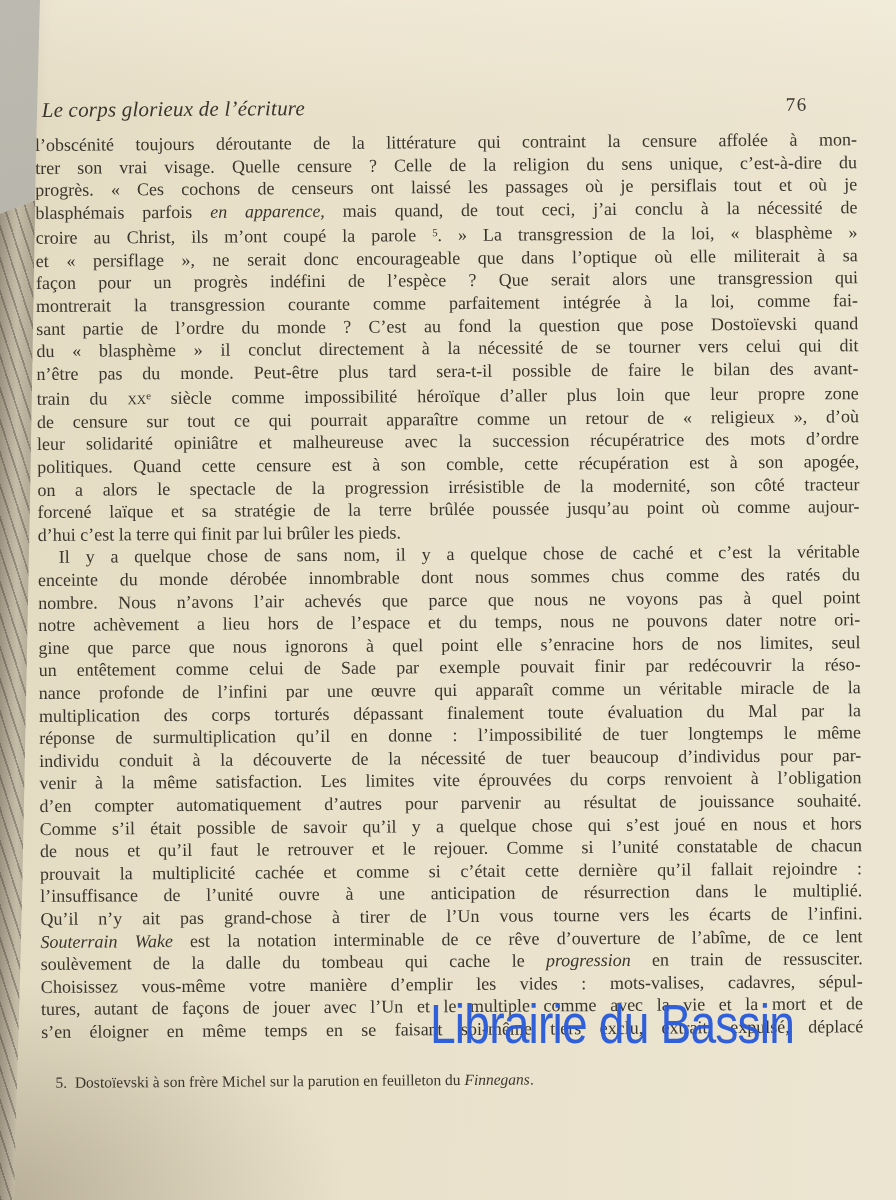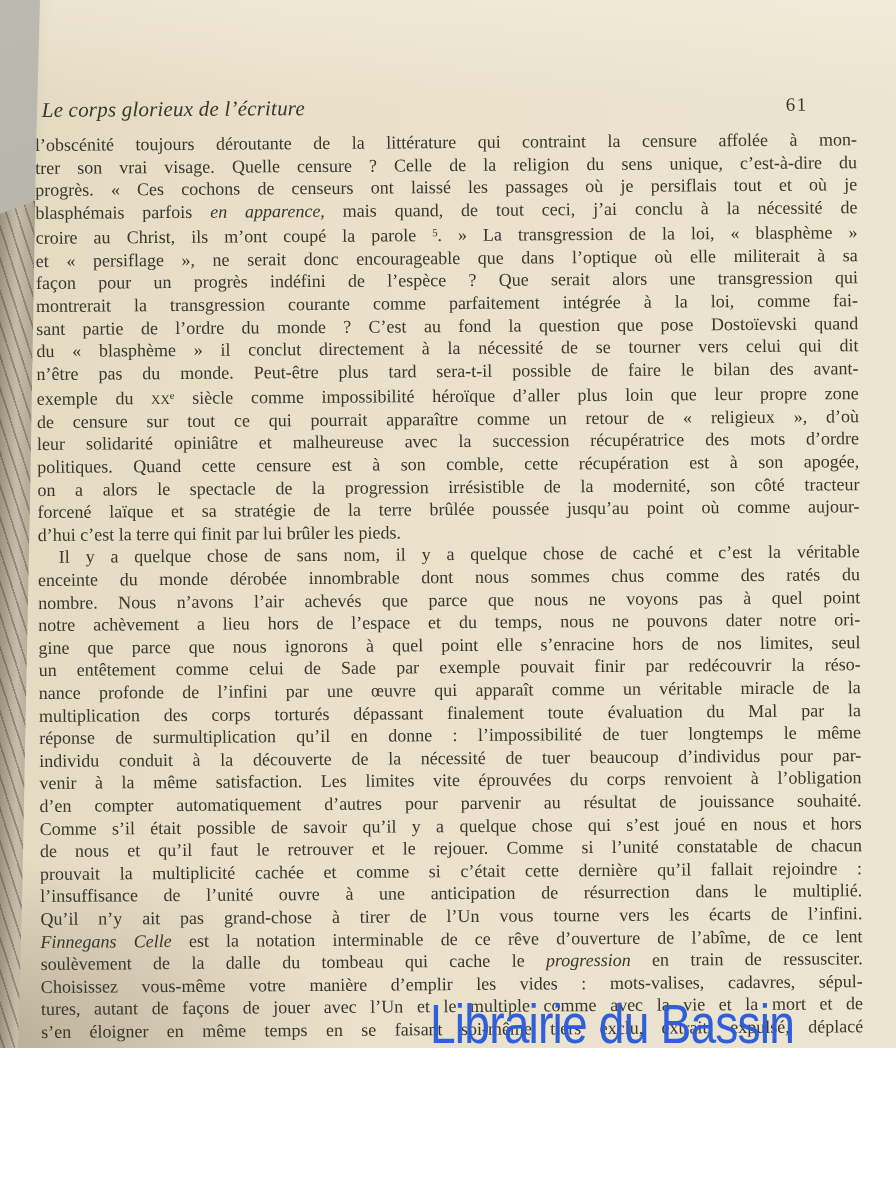--- a/index.html
+++ b/index.html
@@ -1,17 +1,17 @@
 <!DOCTYPE html>
 <html style="--desk: #b4b1a7; --paper: #eae2cc; --ink: #3a362d; --watermark_blue: #2b5bdb;"><head>
 <meta charset="utf-8">
 <style>
   html,body{margin:0;padding:0;}
   .stage{
-    position:relative;width:896px;height:1048px;overflow:hidden;
+    position:relative;width:896px;height:1200px;overflow:hidden;
     background:linear-gradient(160deg,#bcb9b0 0%,var(--desk,#b4b1a7) 40%,#a8a59b 100%);
     font-family:"Liberation Serif", serif;
   }
   
   .facing-page{
     position:absolute;left:0;top:198px;width:42px;height:1002px;
     background:linear-gradient(to right,#9c9280 0%,#c6bda9 40%,#b2a995 75%,#8d8473 100%);
     clip-path:polygon(0 16px,42px 0,42px 1002px,0 1002px);
   }
   .facing-page::before{
@@ -54,36 +54,36 @@
 
 <div class="stage">
 
   <div class="facing-page"></div>
 
   <div class="book-page">
     <div class="page-content">
 
       <div class="running-title">Le corps glorieux de l’écriture</div>
 
-      <div class="page-number">61</div>
+      <div class="page-number">76</div>
 
       <div class="body-text">
           <div>
             <div class="line j"><span>l’obscénité toujours déroutante de la littérature qui contraint la censure affolée à mon-</span></div>
             <div class="line j"><span>trer son vrai visage. Quelle censure ? Celle de la religion du sens unique, c’est-à-dire du</span></div>
             <div class="line j"><span>progrès. « Ces cochons de censeurs ont laissé les passages où je persiflais tout et où je</span></div>
             <div class="line j"><span>blasphémais parfois </span><span class="it">en apparence,</span><span> mais quand, de tout ceci, j’ai conclu à la nécessité de</span></div>
             <div class="line j"><span>croire au Christ, ils m’ont coupé la parole </span><span class="sup">5</span><span>. » La transgression de la loi, « blasphème »</span></div>
             <div class="line j"><span>et « persiflage », ne serait donc encourageable que dans l’optique où elle militerait à sa</span></div>
             <div class="line j"><span>façon pour un progrès indéfini de l’espèce ? Que serait alors une transgression qui</span></div>
             <div class="line j"><span>montrerait la transgression courante comme parfaitement intégrée à la loi, comme fai-</span></div>
             <div class="line j"><span>sant partie de l’ordre du monde ? C’est au fond la question que pose Dostoïevski quand</span></div>
             <div class="line j"><span>du « blasphème » il conclut directement à la nécessité de se tourner vers celui qui dit</span></div>
             <div class="line j"><span>n’être pas du monde. Peut-être plus tard sera-t-il possible de faire le bilan des avant-</span></div>
-            <div class="line j"><span>exemple du </span><span class="sc">xx</span><span class="sup">e</span><span> siècle comme impossibilité héroïque d’aller plus loin que leur propre zone</span></div>
+            <div class="line j"><span>train du </span><span class="sc">xx</span><span class="sup">e</span><span> siècle comme impossibilité héroïque d’aller plus loin que leur propre zone</span></div>
             <div class="line j"><span>de censure sur tout ce qui pourrait apparaître comme un retour de « religieux », d’où</span></div>
             <div class="line j"><span>leur solidarité opiniâtre et malheureuse avec la succession récupératrice des mots d’ordre</span></div>
             <div class="line j"><span>politiques. Quand cette censure est à son comble, cette récupération est à son apogée,</span></div>
             <div class="line j"><span>on a alors le spectacle de la progression irrésistible de la modernité, son côté tracteur</span></div>
             <div class="line j"><span>forcené laïque et sa stratégie de la terre brûlée poussée jusqu’au point où comme aujour-</span></div>
             <div class="line"><span>d’hui c’est la terre qui finit par lui brûler les pieds.</span></div>
           </div>
           <div>
             <div class="line j ind"><span>Il y a quelque chose de sans nom, il y a quelque chose de caché et c’est la véritable</span></div>
             <div class="line j"><span>enceinte du monde dérobée innombrable dont nous sommes chus comme des ratés du</span></div>
@@ -95,21 +95,21 @@
             <div class="line j"><span>multiplication des corps torturés dépassant finalement toute évaluation du Mal par la</span></div>
             <div class="line j"><span>réponse de surmultiplication qu’il en donne : l’impossibilité de tuer longtemps le même</span></div>
             <div class="line j"><span>individu conduit à la découverte de la nécessité de tuer beaucoup d’individus pour par-</span></div>
             <div class="line j"><span>venir à la même satisfaction. Les limites vite éprouvées du corps renvoient à l’obligation</span></div>
             <div class="line j"><span>d’en compter automatiquement d’autres pour parvenir au résultat de jouissance souhaité.</span></div>
             <div class="line j"><span>Comme s’il était possible de savoir qu’il y a quelque chose qui s’est joué en nous et hors</span></div>
             <div class="line j"><span>de nous et qu’il faut le retrouver et le rejouer. Comme si l’unité constatable de chacun</span></div>
             <div class="line j"><span>prouvait la multiplicité cachée et comme si c’était cette dernière qu’il fallait rejoindre :</span></div>
             <div class="line j"><span>l’insuffisance de l’unité ouvre à une anticipation de résurrection dans le multiplié.</span></div>
             <div class="line j"><span>Qu’il n’y ait pas grand-chose à tirer de l’Un vous tourne vers les écarts de l’infini.</span></div>
-            <div class="line j"><span class="it">Finnegans Celle</span><span> est la notation interminable de ce rêve d’ouverture de l’abîme, de ce lent</span></div>
+            <div class="line j"><span class="it">Souterrain Wake</span><span> est la notation interminable de ce rêve d’ouverture de l’abîme, de ce lent</span></div>
             <div class="line j"><span>soulèvement de la dalle du tombeau qui cache le </span><span class="it">progression</span><span> en train de ressusciter.</span></div>
             <div class="line j"><span>Choisissez vous-même votre manière d’emplir les vides : mots-valises, cadavres, sépul-</span></div>
             <div class="line j"><span>tures, autant de façons de jouer avec l’Un et le multiple comme avec la vie et la mort et de</span></div>
             <div class="line j"><span>s’en éloigner en même temps en se faisant soi-même tiers exclu, extrait, expulsé, déplacé</span></div>
           </div>
         </div>
 
       <div class="footnote">
           <div>
             <div class="line"><span>5. Dostoïevski à son frère Michel sur la parution en feuilleton du </span><span class="it">Finnegans</span><span>.</span></div>

